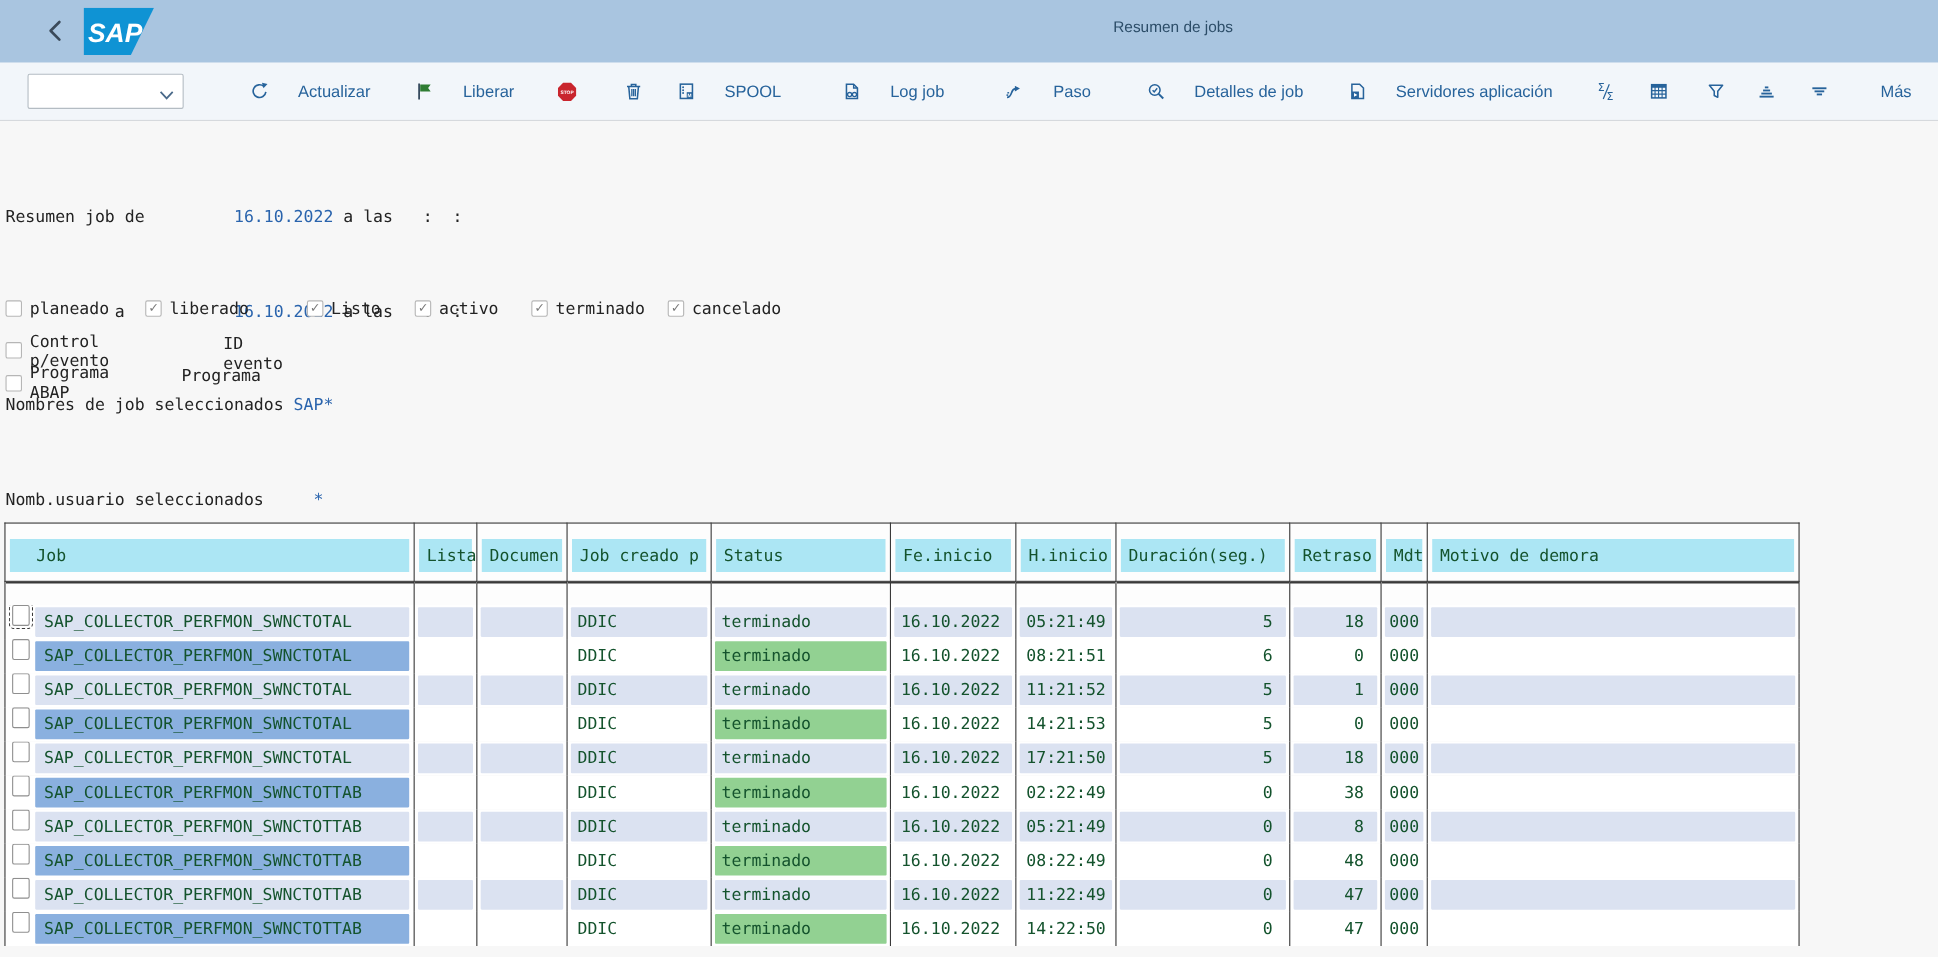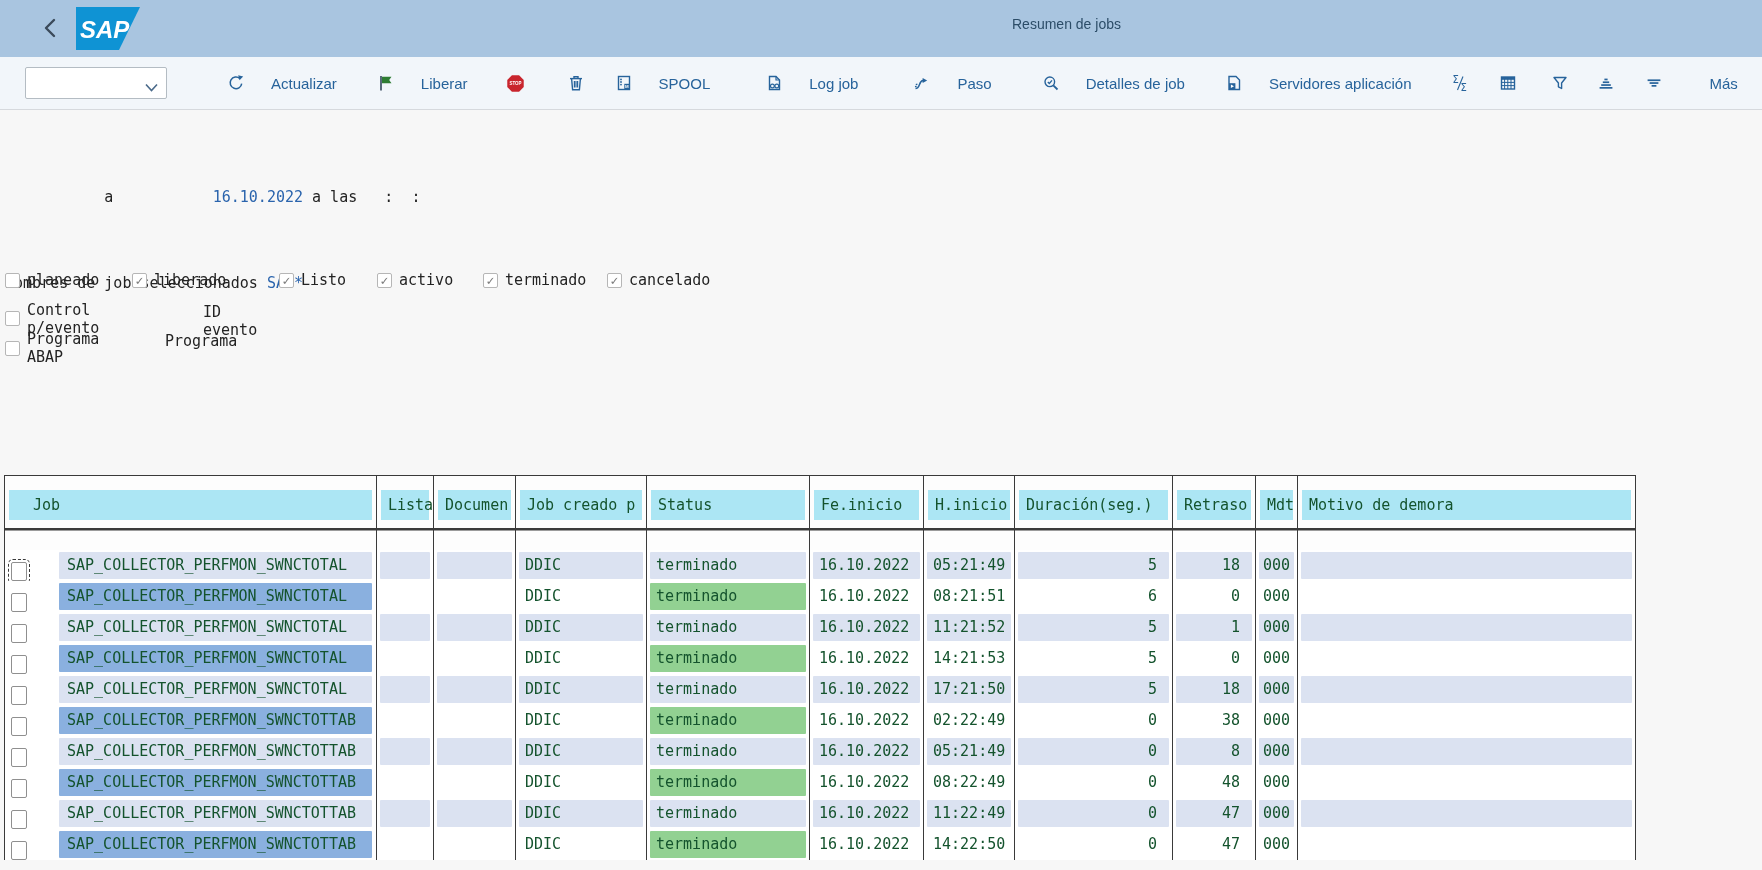--- a/index.html
+++ b/index.html
@@ -58,21 +58,21 @@
   .hchip { display:block; margin:0 4px; background:#ace6f4; height:30px; line-height:30px;
            padding:0 7px; white-space:nowrap; }
   th.h-job .hchip { padding-left:24px; }
   tr.spacer td { height:21px; border-top:1.5px solid #3a3a3a;
                  box-shadow:inset 0 6px 0 -4.5px #3a3a3a; }
   tbody tr.datarow { height:31px; }
   tbody tr.datarow td { background:#fff; }
   .chip { display:block; margin:2px 3px; height:27px; line-height:27px; padding:0 6px;
           border-radius:1px; white-space:nowrap; }
   tr.striped .chip { background:#dbe2f1; }
-  .jobwrap { display:flex; align-items:flex-end; height:31px;gap:27px; }
+  .jobwrap { display:flex; align-items:flex-start; height:31px; }
   .rowcb { flex:none; width:16px; height:19px; background:#fff; border:1px solid #8f8f8f;
            border-radius:2px; margin:0 3px 0 6px; cursor:pointer; }
   .rowcb.focused { outline:1.5px dashed #3a3a3a; outline-offset:2px; }
   .chip.jobname { flex:1; background:#8ab0df; margin:2px 4px 2px 2px; padding-left:8px; }
   .chip.status { background:#92d192; }
   .chip.num { text-align:right; padding-right:12px; }
   .chip.mdt { padding:0 4px; }
 </style>
 </head>
 <body>
@@ -232,22 +232,24 @@
 
   <span class="tb-btn ml46">
     <span>Más</span>
     <svg width="14" height="9" viewBox="0 0 14 9">
       <polyline points="1,1.5 7,7.5 13,1.5" fill="none" stroke="#27639b" stroke-width="1.6"></polyline>
       </svg>
   </span>
 </div>
 
 <div id="summary">
+  <div><span>Resumen job de         </span><span class="val">16.10.2022</span><span> a las   :  :</span></div>
   <div><span>           a           </span><span class="val">16.10.2022</span><span> a las   :  :</span></div>
   <div><span>Nombres de job seleccionados </span><span class="val">SAP*</span></div>
+  <div><span>Nomb.usuario seleccionados     </span><span class="val">*</span></div>
 </div>
 
 <div id="filters">
   <div class="f-row" id="f-row1">
     <span class="f-item">
         <span class="cb"></span>
         <span>planeado</span>
       </span>
     <span class="f-item">
         <span class="cb checked"></span>

